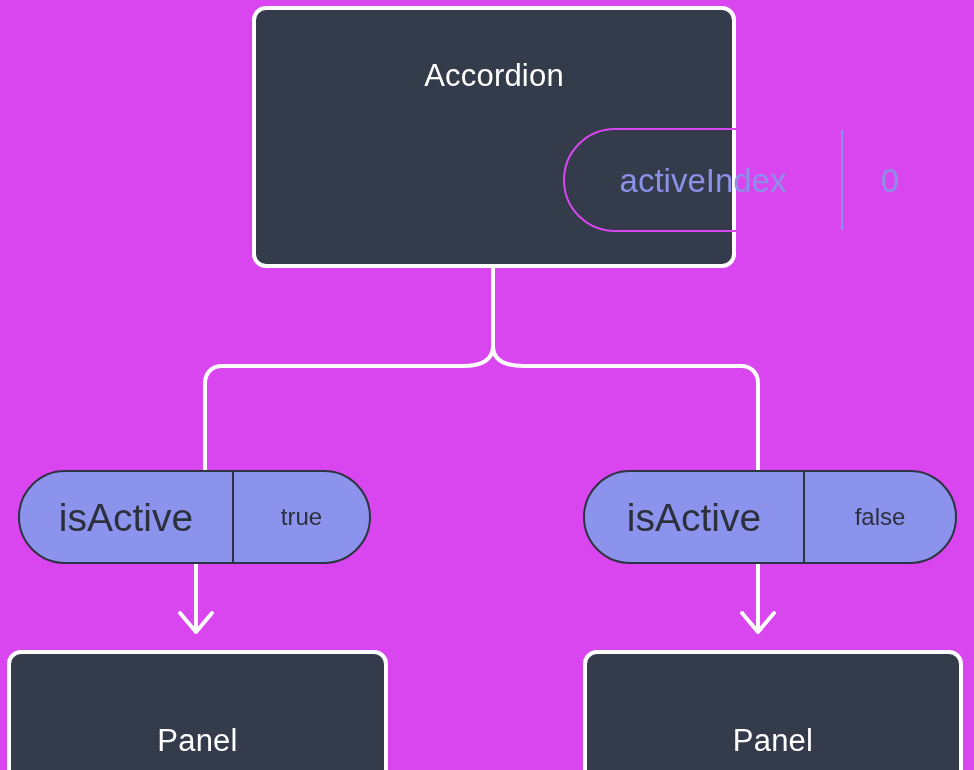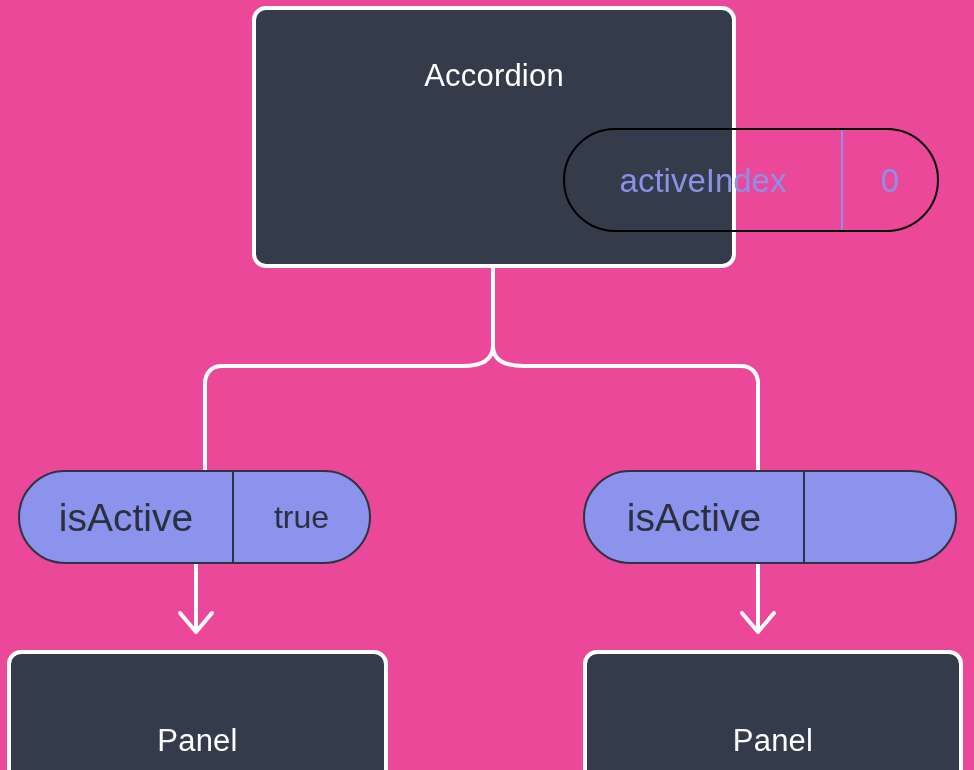--- a/index.html
+++ b/index.html
@@ -5,21 +5,21 @@
 <style>
   html, body {
     margin: 0;
     padding: 0;
     background: #4a6470;
   }
   #stage {
     position: relative;
     width: 974px;
     height: 770px;
-    background: #ec4899;
+    background: #d946ef;
     overflow: hidden;
     font-family: "Liberation Sans", "DejaVu Sans", sans-serif;
   }
 
   
   #wires {
     position: absolute;
     left: 0; top: 0;
     width: 974px;
     height: 770px;
@@ -101,21 +101,21 @@
     white-space: nowrap;
     line-height: 1;
   }
 
   
   #state-pill-activeindex {
     left: 307px;
     top: 118px;
     width: 376px;
     height: 104px;
-    border: 2px solid #000000;
+    border: 2px solid #d946ef;
     background: transparent;
   }
   #state-pill-activeindex .pill-key {
     width: 276px;
     color: #8b90e8;
     font-size: 33px;
     border-right: 2px solid #8b90e8;
   }
   #state-pill-activeindex .pill-val {
     flex: 1;
@@ -130,21 +130,21 @@
     height: 94px;
   }
   .pill-filled .pill-key {
     color: #2b303c;
     font-size: 39px;
     border-right: 2px solid #2d3340;
   }
   .pill-filled .pill-val {
     flex: 1;
     color: #2b303c;
-    font-size: 32px;
+    font-size: 24px;
   }
 
   #state-pill-isactive-true {
     left: 18px;
     top: 470px;
     width: 353px;
   }
   #state-pill-isactive-true .pill-key { width: 212px; }
 
   #state-pill-isactive-false {
@@ -190,20 +190,21 @@
     </div>
   </div>
 
   <div class="pill pill-filled" id="state-pill-isactive-true">
     <div class="pill-key">isActive</div>
     <div class="pill-val">true</div>
   </div>
 
   <div class="pill pill-filled" id="state-pill-isactive-false">
     <div class="pill-key">isActive</div>
+    <div class="pill-val">false</div>
   </div>
 
   <div class="panel-box" id="panel-left">
     <div class="node-title">Panel</div>
   </div>
 
   <div class="panel-box" id="panel-right">
     <div class="node-title">Panel</div>
   </div>
 

